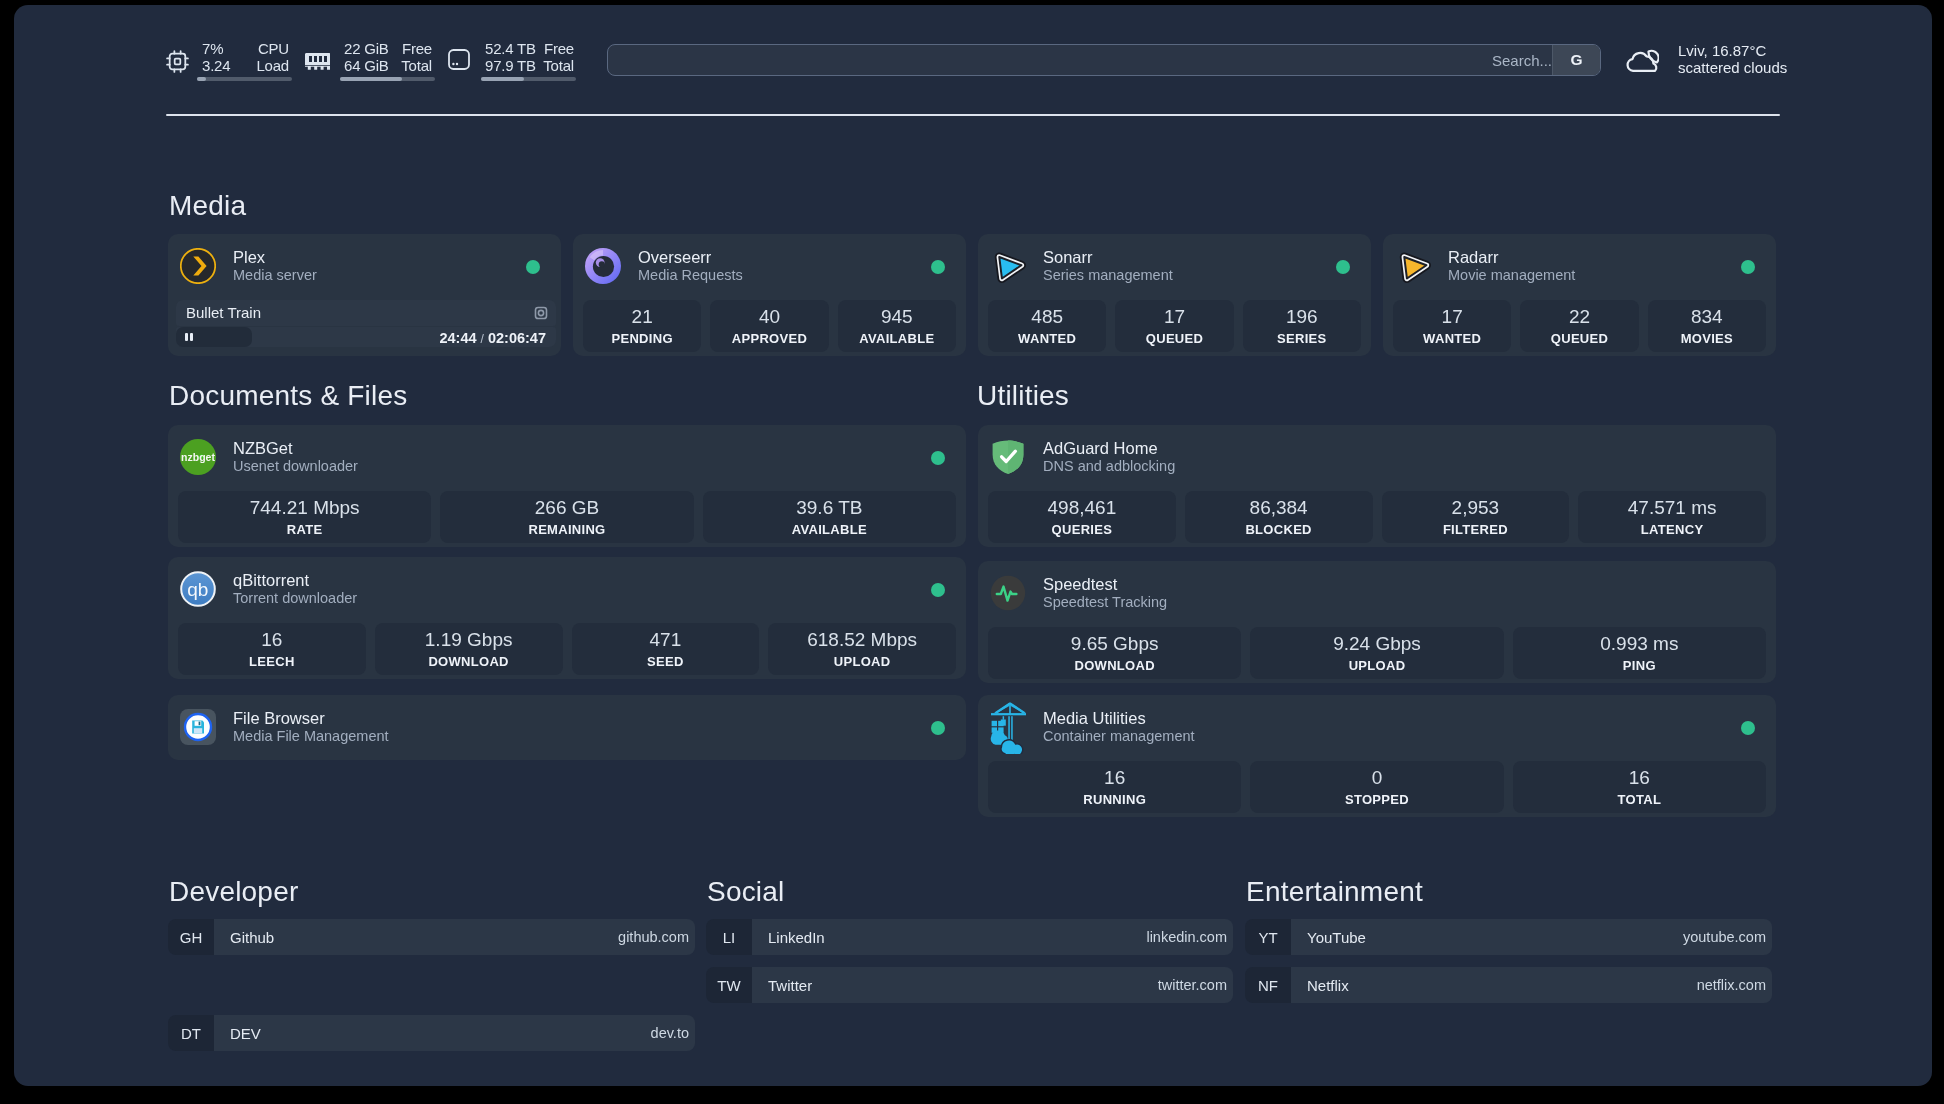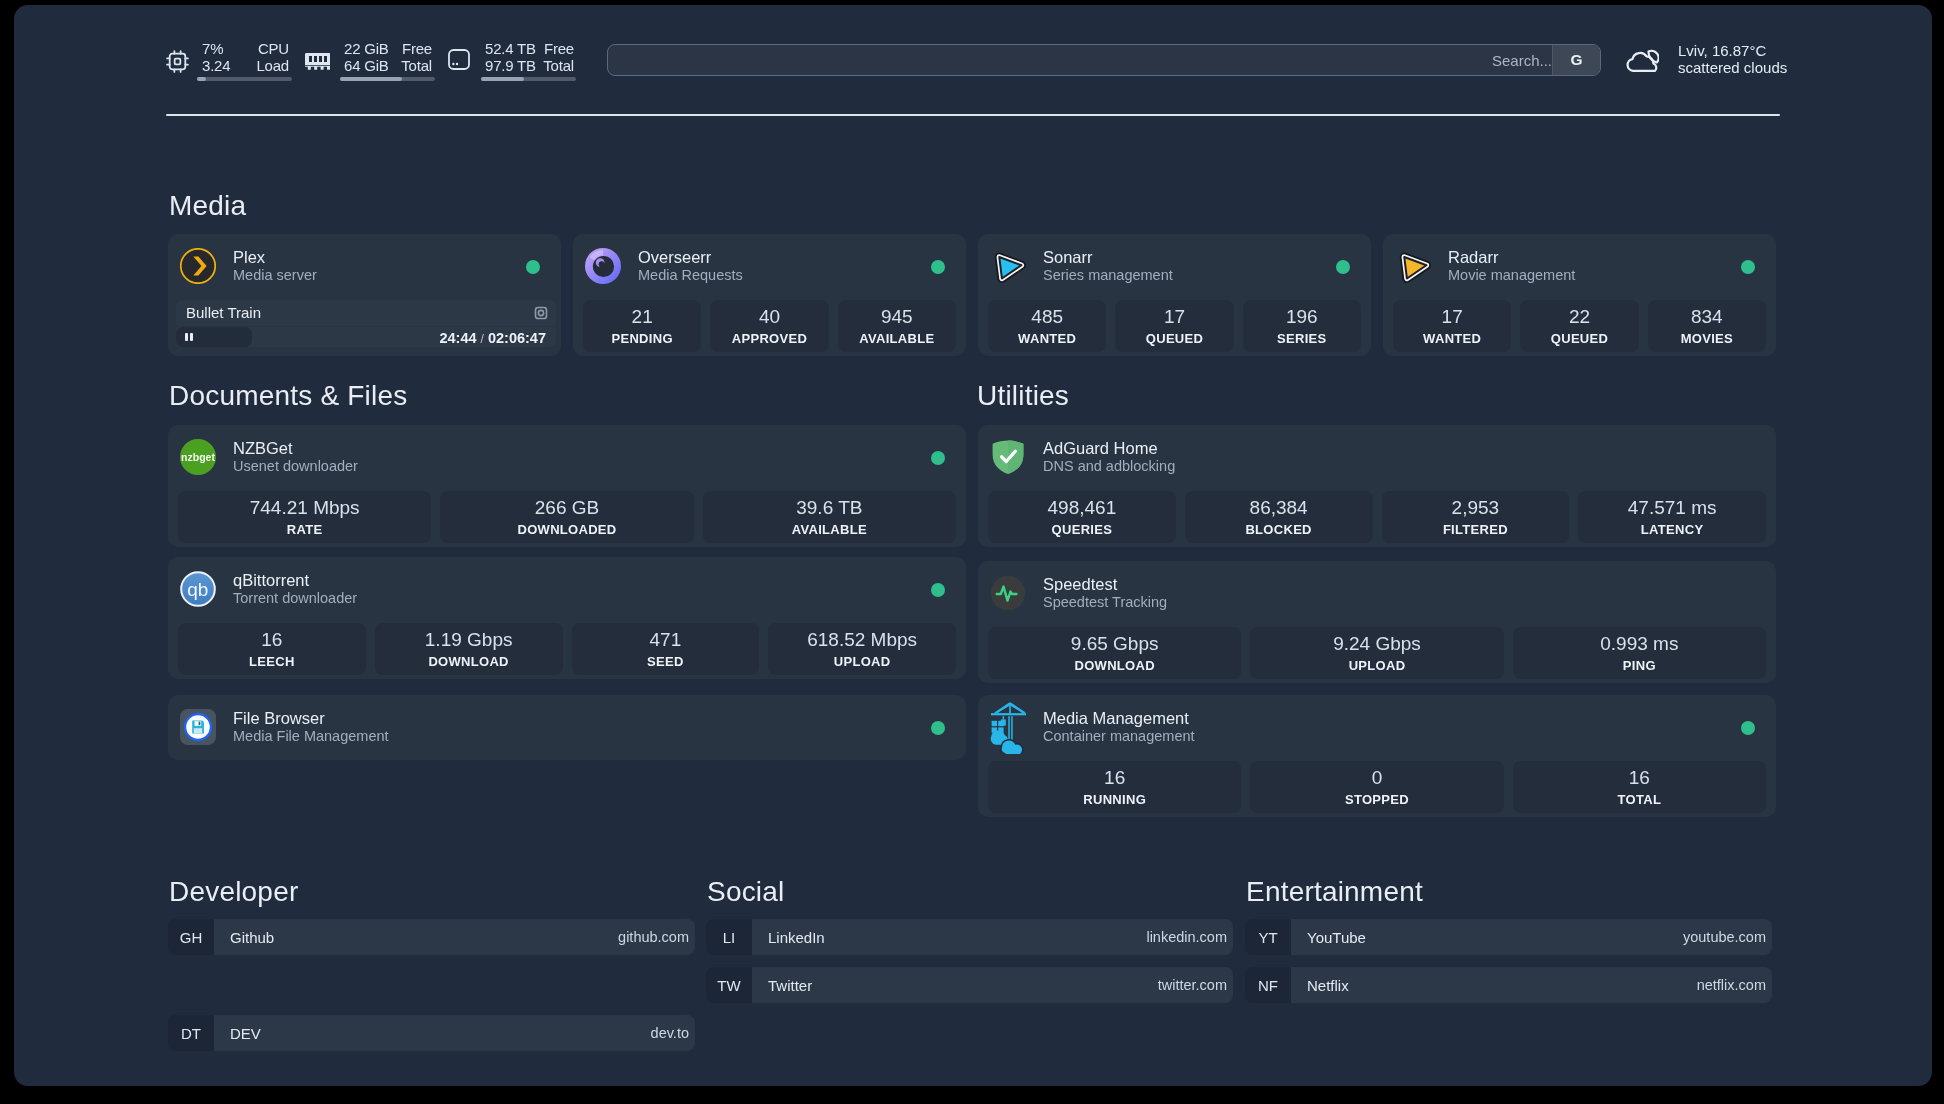--- a/index.html
+++ b/index.html
@@ -256,21 +256,21 @@
         </div>
     </div>
     <div class="dot"></div>
     <div class="stats">
       <div class="stat">
           <div class="v">744.21 Mbps</div>
           <div class="l">RATE</div>
         </div>
       <div class="stat">
           <div class="v">266 GB</div>
-          <div class="l">DOWNLOADED</div>
+          <div class="l">REMAINING</div>
         </div>
       <div class="stat">
           <div class="v">39.6 TB</div>
           <div class="l">AVAILABLE</div>
         </div>
     </div>
   </div>
 
   <div class="card" style="left:964px;top:420px;width:798px">
     <div class="chead">
@@ -406,21 +406,21 @@
         <rect x="12.6" y="14.2" width="1.5" height="3.5"></rect>
         <rect x="10.8" y="17.5" width="5" height="6.2"></rect>
         <rect x="1.6" y="18.8" width="5.4" height="5.4"></rect>
         <rect x="8.2" y="18.8" width="5.4" height="5.4"></rect>
         <rect x="1.6" y="25.4" width="5.4" height="5.4"></rect>
         <rect x="8.2" y="25.4" width="5.4" height="5.4"></rect>
         <path d="M1.2 34.5 a7 7 0 0 1 13.6-1.2 a5 5 0 0 1 -0.6 9.4 l-8.6 0 a6 6 0 0 1 -4.4-8.2 Z"></path>
         <path d="M11.4 45.2 a7.5 7.5 0 0 1 14.2-3.2 a5.8 5.8 0 0 1 6.4 8.4 a5 5 0 0 1 -7.4 2.2 a6.6 6.6 0 0 1 -9.8 -1 a4.6 4.6 0 0 1 -3.4-6.4 Z" stroke="#212b3e" stroke-width="1.4"></path>
       </svg>
       <div>
-          <div class="ctitle">Media Management</div>
+          <div class="ctitle">Media Utilities</div>
           <div class="csub">Container management</div>
         </div>
     </div>
     <div class="dot"></div>
     <div class="stats">
       <div class="stat">
           <div class="v">16</div>
           <div class="l">RUNNING</div>
         </div>
       <div class="stat">

